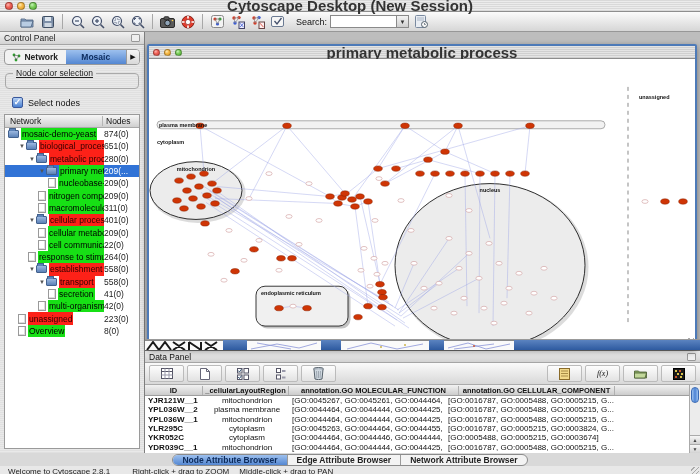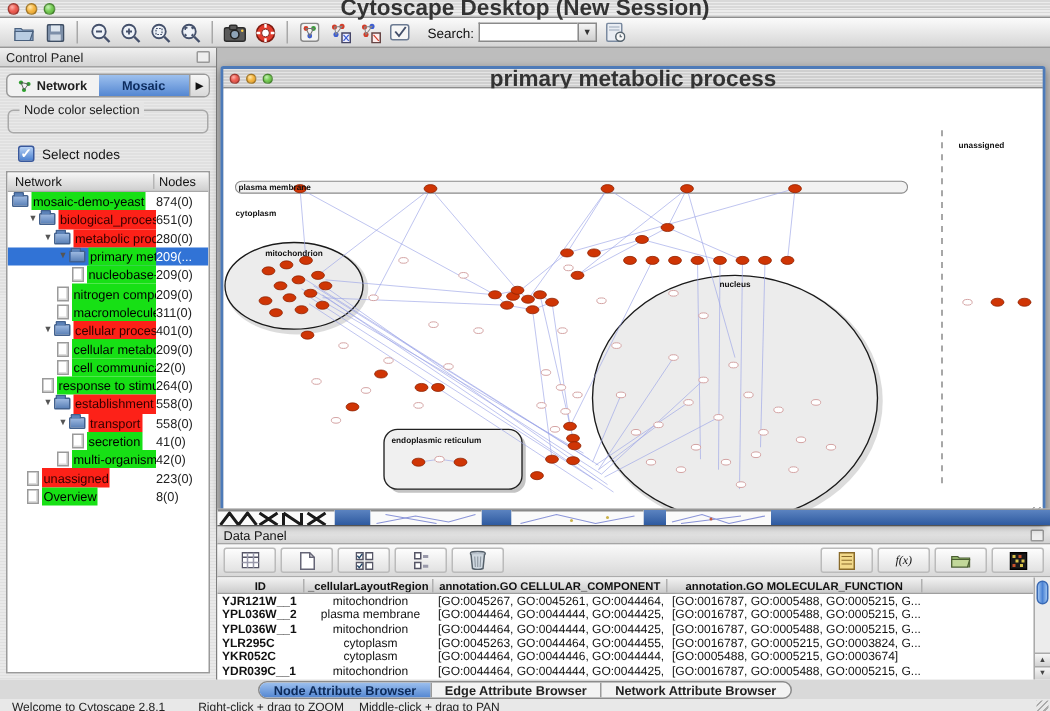--- a/index.html
+++ b/index.html
@@ -9,41 +9,41 @@
   
   .titlebar { height:12px; background:repeating-linear-gradient(0deg,#d9d9d9 0 1px,#ececec 1px 2px); border-bottom:1px solid #8e8e8e; position:relative; display:flex; align-items:center; padding-left:5px; }
   .lights { display:flex; gap:4px; }
   .light { width:8px; height:8px; border-radius:50%; border:1px solid rgba(0,0,0,.3); }
   .light.red{ background:radial-gradient(circle at 35% 30%, #ffb3ad, #ee6156 45%, #d3443c);}
   .light.yellow{ background:radial-gradient(circle at 35% 30%, #ffe9b0, #f6b845 45%, #dd9b2a);}
   .light.green{ background:radial-gradient(circle at 35% 30%, #c6f2b8, #7ace59 45%, #53a934);}
   .win-title { position:absolute; left:0; right:0; text-align:center; font-weight:bold; font-size:15px; color:#333; }
 
   
-  .toolbar { height:20px; background:linear-gradient(#fbfbfb,#d6d6d6); border-bottom:1px solid #979797; display:flex; align-items:center; padding:0 7px; gap:1px; }
+  .toolbar { height:20px; background:linear-gradient(#fbfbfb,#d6d6d6); border-bottom:1px solid #979797; display:flex; align-items:center; padding:0 18px; gap:1px; }
   .tool-btn { width:19px; height:18px; display:flex; align-items:center; justify-content:center; border-radius:3px; }
   .tool-sep { width:1px; height:15px; background:#a8a8a8; margin:0 4px; }
   .search-wrap { display:flex; align-items:center; margin-left:8px; gap:3px; }
   .search-box { display:flex; align-items:stretch; }
   .search-input { width:66px; height:13px; border:1px solid #8a8a8a; border-right:none; background:#fff; font-size:8px; padding:0 2px; }
   .combo-arrow { width:13px; height:13px; border:1px solid #8a8a8a; background:linear-gradient(#f4f4f4,#cfcfcf); font-size:6px; color:#333; display:flex; align-items:center; justify-content:center; }
 
   
   .main { display:flex; height:421px; }
 
   
   .control-panel { width:145px; border-right:1px solid #7e7e7e; background:repeating-linear-gradient(0deg,#e0e0e0 0 1px,#e9e9e9 1px 2px); display:flex; flex-direction:column; }
   .cp-header { height:13px; display:flex; align-items:center; justify-content:space-between; padding:0 4px; background:linear-gradient(#f0f0f0,#d4d4d4); border-bottom:1px solid #a5a5a5; font-size:8.5px; color:#222; }
   .cp-float { width:9px; height:8px; border:1px solid #999; background:#eee; border-radius:1px; }
   .cp-tabs { display:flex; margin:4px 4px 2px 4px; height:16px; border:1px solid #9a9a9a; border-radius:4px; overflow:hidden; background:#f2f2f2; }
   .cp-tab { flex:1; display:flex; align-items:center; justify-content:center; gap:3px; font-size:8.5px; font-weight:bold; color:#222; }
   .cp-tab.active { background:linear-gradient(#9dc0ee,#5487d2); color:#0d2c5e; }
   .cp-tab-more { width:13px; display:flex; align-items:center; justify-content:center; border-left:1px solid #9a9a9a; font-size:7px; color:#111; background:linear-gradient(#f6f6f6,#d9d9d9); }
   .groupbox { margin:6px 5px 2px 5px; border:1px solid #a9a9a9; border-radius:4px; padding:8px 5px 6px 5px; position:relative; }
-  .groupbox > .gb-title { position:absolute; top:-6px; left:7px; background:#e5e5e5; padding:0 3px; font-size:8.5px; color:#222; }
+  .groupbox > .gb-title { position:absolute; top:-6px; left:7px; background:#e5e5e5; padding:0 3px; font-size:8.5px; color:#222;text-decoration:underline; }
   .dropdown { height:15px; border:1px solid #9a9a9a; border-radius:3px; background:linear-gradient(#ffffff,#e8e8e8); display:flex; align-items:center; justify-content:center; font-size:8.5px; position:relative; }
   .dd-stepper { position:absolute; right:1px; top:1px; bottom:1px; width:12px; border-radius:2px; background:linear-gradient(#a8c8f2,#4579ca); color:#fff; display:flex; flex-direction:column; align-items:center; justify-content:center; font-size:4.5px; line-height:4px; }
   .checkbox-row { display:flex; align-items:center; gap:5px; margin:6px 0 4px 12px; }
   .checkbox { width:11px; height:11px; border-radius:2px; border:1px solid #39589c; background:linear-gradient(#b5d0f4,#4a80d0); color:#fff; font-size:9px; line-height:9px; text-align:center; font-weight:bold; }
 
   .tree-wrap { flex:1; margin:2px 4px 4px 4px; border:1px solid #9a9a9a; background:#fff; display:flex; flex-direction:column; overflow:hidden; }
   .tree-header { display:flex; height:13px; background:linear-gradient(#f7f7f7,#cfcfcf); border-bottom:1px solid #a8a8a8; font-size:8.5px; align-items:center; }
   .tree-header .c1 { flex:1; border-right:1px solid #b5b5b5; padding-left:5px; }
   .tree-header .c2 { width:36px; padding-left:3px; }
   .tree-body { flex:1; overflow:hidden; }
@@ -670,22 +670,22 @@
               <rect x="2" y="8" width="2" height="2" fill="#c8502a"></rect>
               <rect x="7" y="8" width="2" height="2" fill="#d8c24a"></rect>
             </svg>
         </span>
       </div>
       <div class="dp-table">
         <div class="dp-grid">
           <div class="dp-hrow" id="dp-headers">
               <span class="dp-hcell col1">ID</span>
               <span class="dp-hcell col2">_cellularLayoutRegion</span>
+              <span class="dp-hcell col4">annotation.GO MOLECULAR_FUNCTION</span>
               <span class="dp-hcell col3">annotation.GO CELLULAR_COMPONENT</span>
-              <span class="dp-hcell col4">annotation.GO MOLECULAR_FUNCTION</span>
               <span class="dp-hcell col5"></span>
             </div>
           <div id="dp-rows">
               <div class="dp-row">
                 <span class="dp-cell col1">YJR121W__1</span>
                 <span class="dp-cell col2">mitochondrion</span>
                 <span class="dp-cell col3">[GO:0045267, GO:0045261, GO:0044464, G...</span>
                 <span class="dp-cell col4">[GO:0016787, GO:0005488, GO:0005215, G...</span>
               </div>
               <div class="dp-row">

